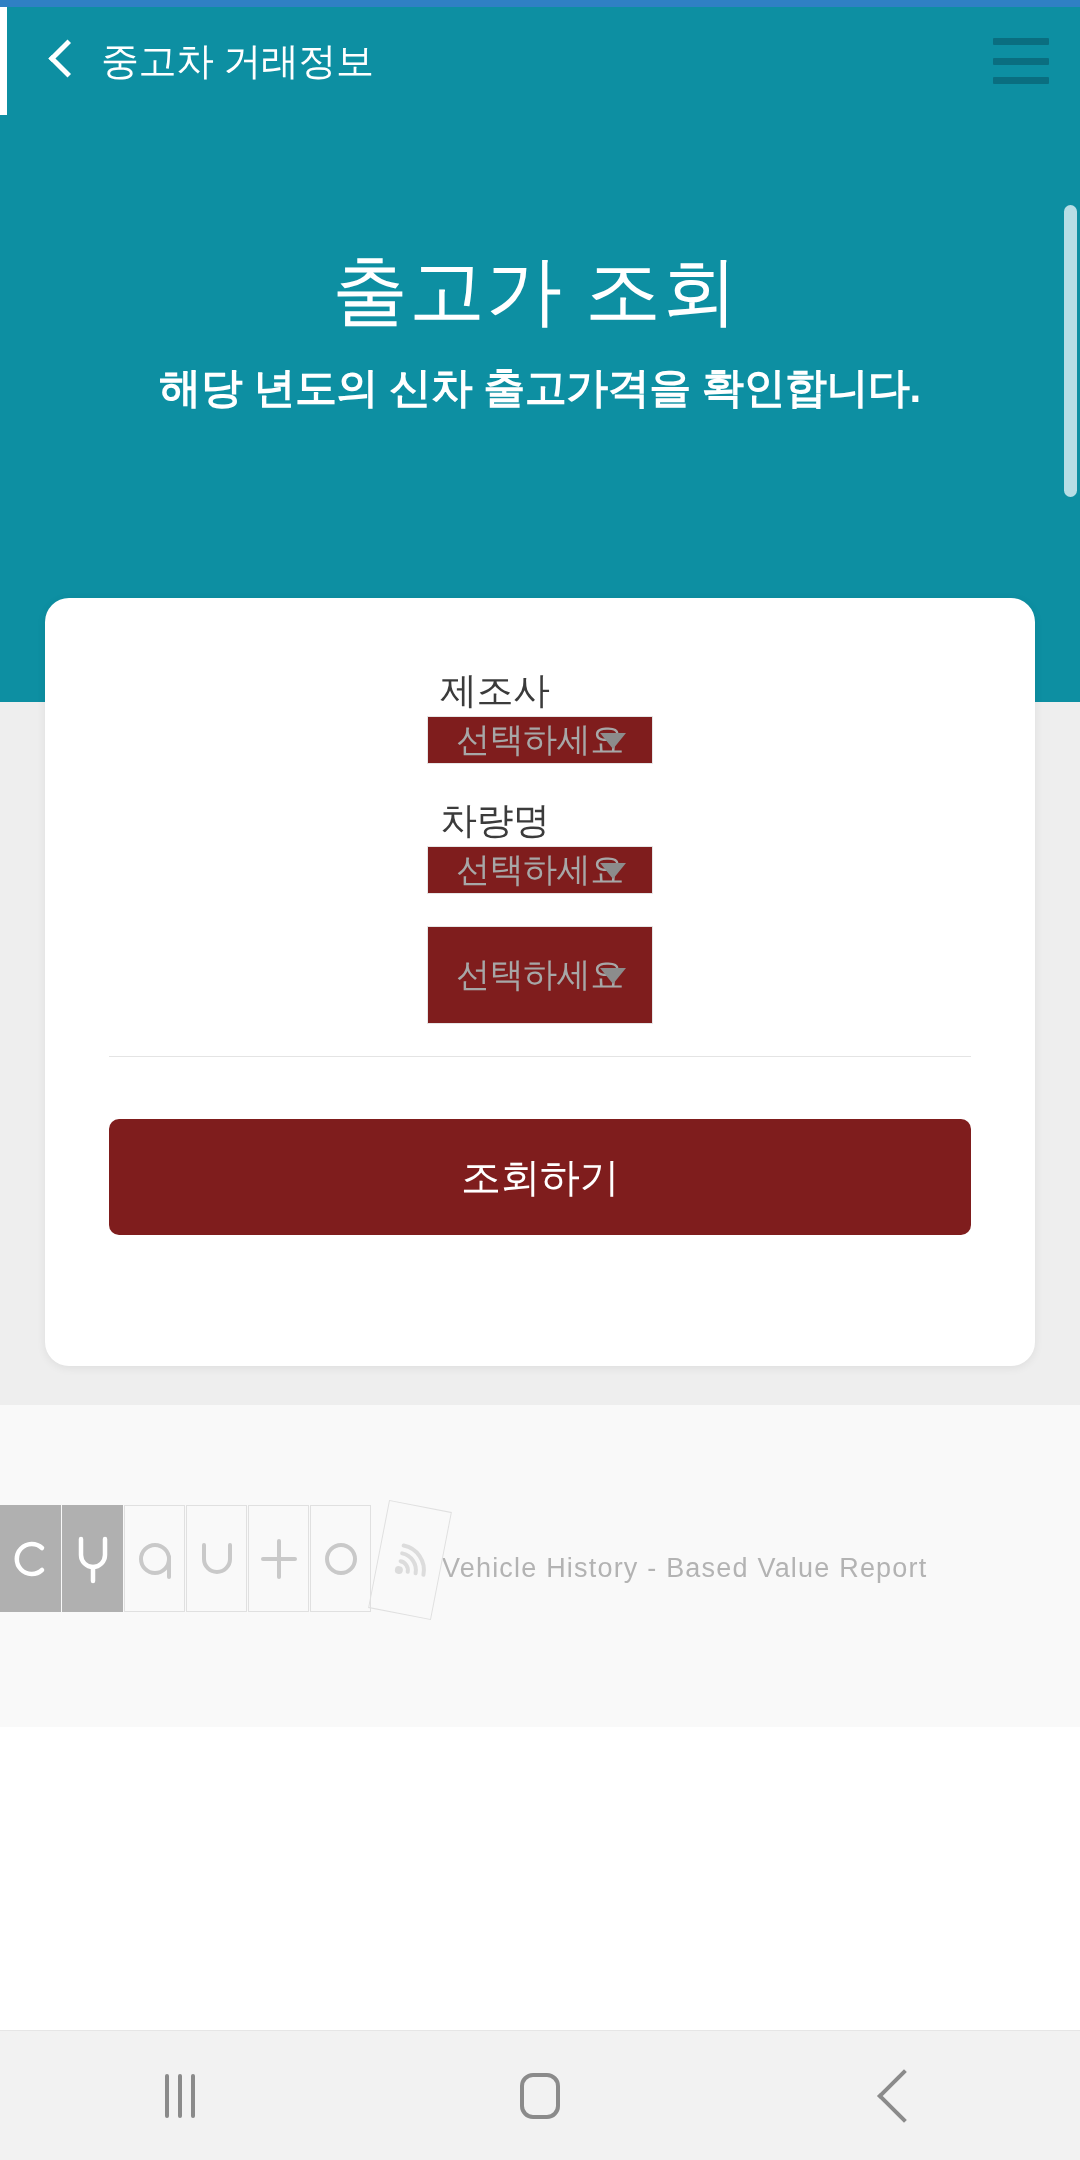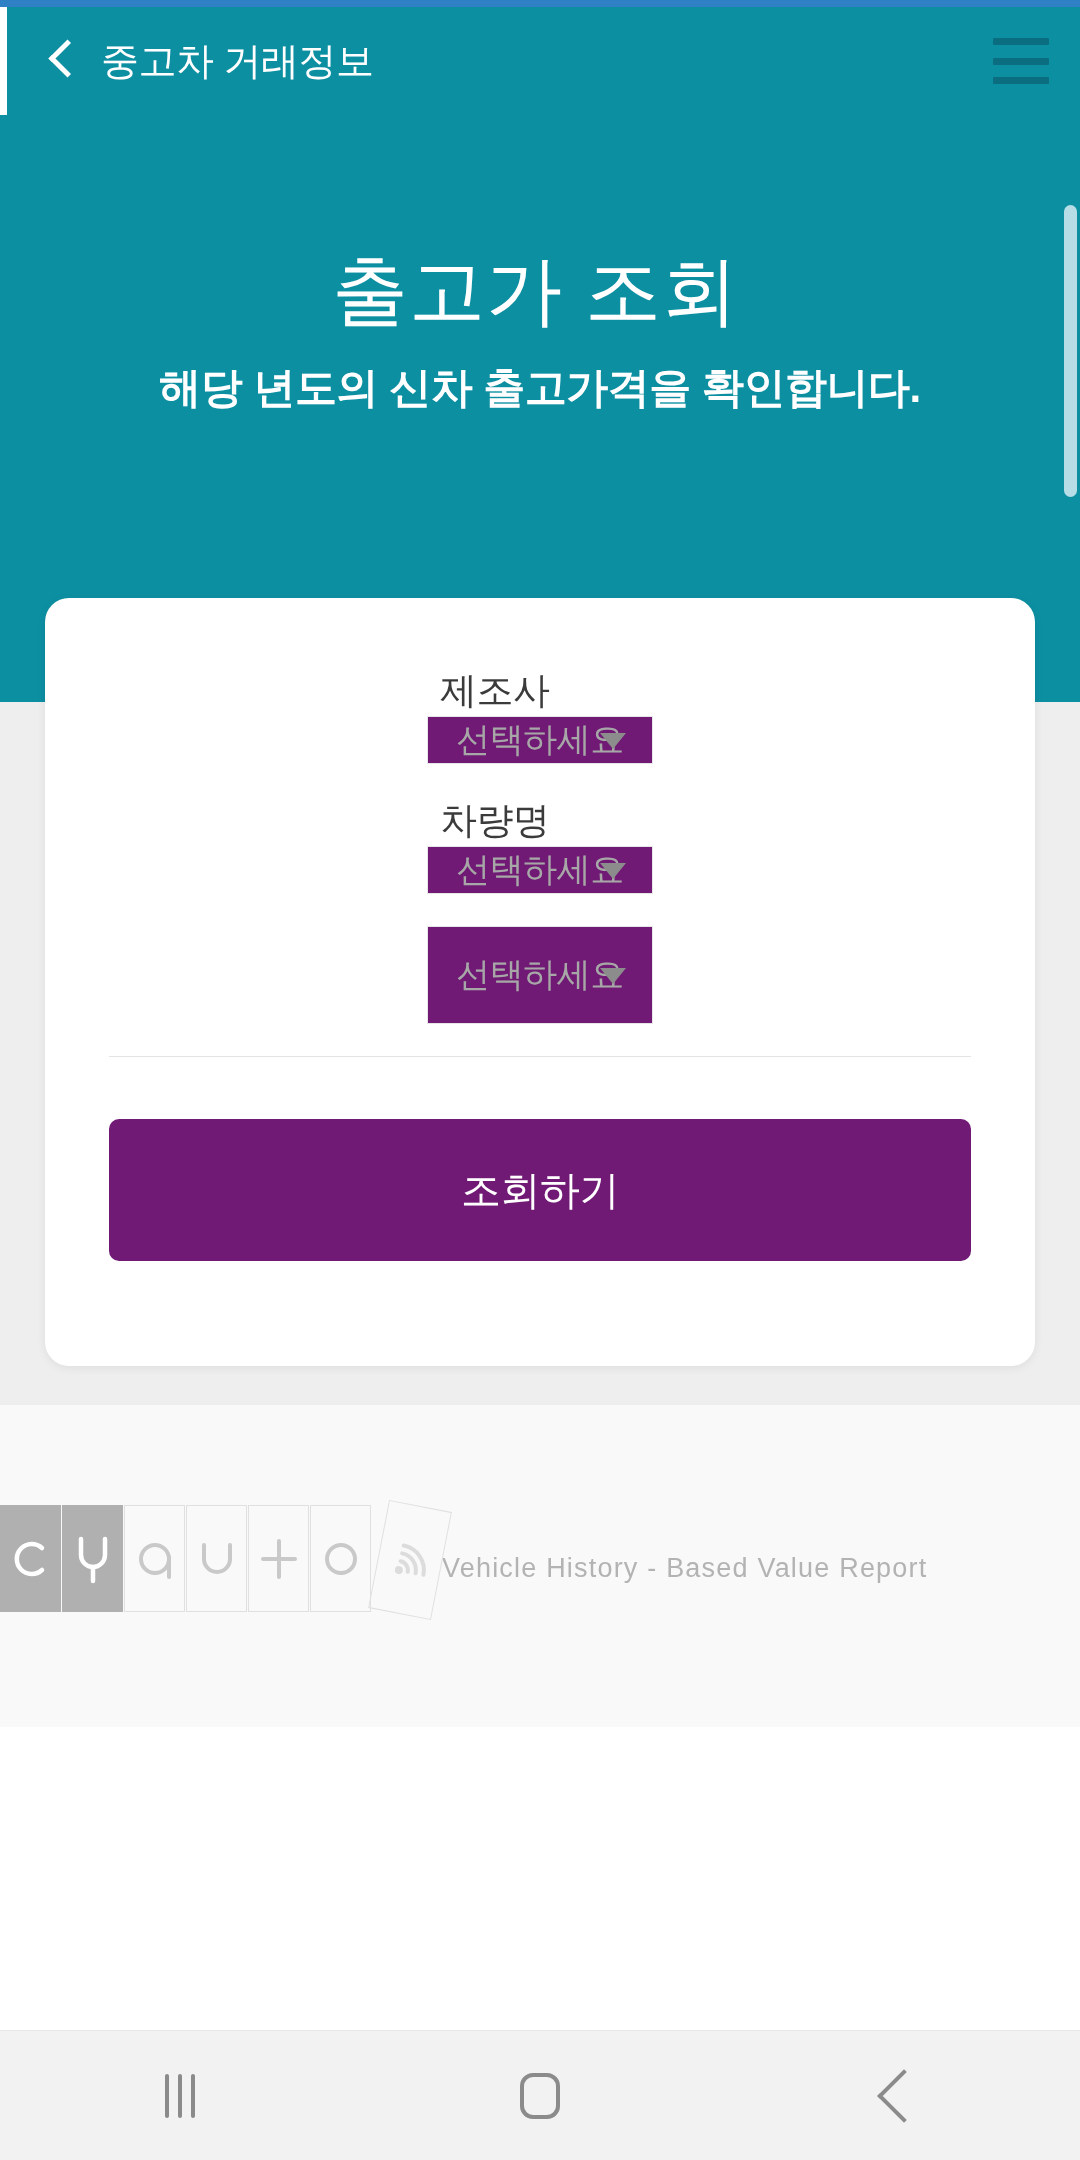--- a/index.html
+++ b/index.html
@@ -164,21 +164,21 @@
   .form-label {
     width: 200px;
     flex: 0 0 auto;
     font-size: 37px;
     color: #3b3b3b;
     letter-spacing: -0.5px;
   }
   .select-box {
     flex: 1 1 auto;
     height: 98px;
-    background: #701a75;
+    background: #7f1d1d;
     border: 1px solid #e6e6e6;
     display: flex;
     align-items: center;
     box-sizing: border-box;
     padding: 0 28px 0 28px;
     position: relative;
   }
   .select-value {
     font-size: 34px;
     color: #a7a7a7;
@@ -196,22 +196,22 @@
   }
   .card-divider {
     margin-top: 22px;
     height: 1px;
     background: #e4e4e4;
     width: 100%;
   }
   .submit-button {
     margin-top: 62px;
     width: 100%;
-    height: 142px;
-    background: #701a75;
+    height: 116px;
+    background: #7f1d1d;
     border: none;
     border-radius: 10px;
     color: #ffffff;
     font-size: 40px;
     font-family: "Liberation Sans", "DejaVu Sans", sans-serif;
     letter-spacing: -0.5px;
     cursor: pointer;
     display: flex;
     align-items: center;
     justify-content: center;

